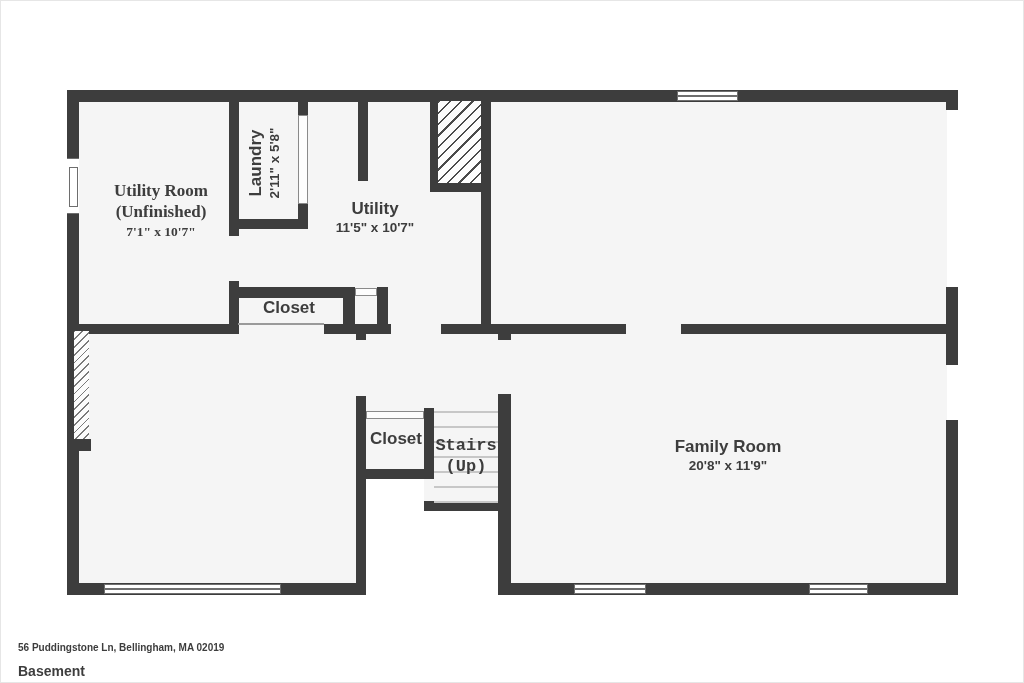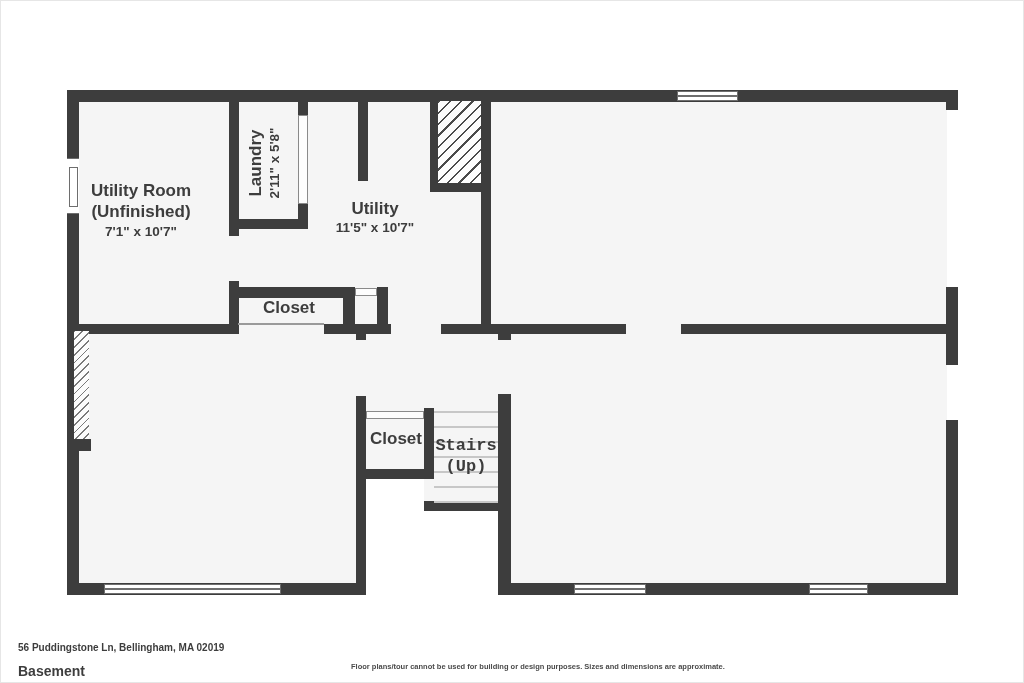--- a/index.html
+++ b/index.html
@@ -89,21 +89,21 @@
   <div class="r wall" style="left:78px;top:438px;width:12px;height:12px;"></div>
 
   <div class="r win-v-outer" style="left:66px;top:157px;width:12px;height:56px;">
     <div class="win-v-inner"></div>
   </div>
   <div class="r win-h" style="left:676px;top:90px;width:61px;height:10px;"></div>
   <div class="r win-h" style="left:103px;top:583px;width:177px;height:10px;"></div>
   <div class="r win-h" style="left:573px;top:583px;width:72px;height:10px;"></div>
   <div class="r win-h" style="left:808px;top:583px;width:59px;height:10px;"></div>
 
-  <div class="room-label" style="left:140px;top:209px;">
+  <div class="room-label" style="left:160px;top:209px;font-family:Liberation Serif, serif;">
     <div class="rname">Utility Room</div>
     <div class="rname">(Unfinished)</div>
     <div class="rdims">7'1" x 10'7"</div>
   </div>
 
   <div class="room-label rot" style="left:264px;top:162px;">
     <div class="rname">Laundry</div>
     <div class="rdims">2'11" x 5'8"</div>
   </div>
 
@@ -120,18 +120,21 @@
 
   <div class="room-label" style="left:395px;top:438px;">
     <div class="rname">Closet</div>
   </div>
 
   <div class="room-label" style="left:465px;top:455px;font-family:Liberation Mono, monospace;">
     <div class="rname">Stairs</div>
     <div class="rname">(Up)</div>
   </div>
 
+  <div class="room-label" style="left:727px;top:455px;">
+    <div class="rname">Family Room</div>
+    <div class="rdims">20'8" x 11'9"</div>
+  </div>
 
   <div class="footer-address">56 Puddingstone Ln, Bellingham, MA 02019</div>
   <div class="footer-level">Basement</div>
-  <div class="footer-disclaimer">Floor plans/tour cannot be used for building or design purposes. Sizes and dimensions are approximate.</div>
 
 </div>
 
 </body></html>

